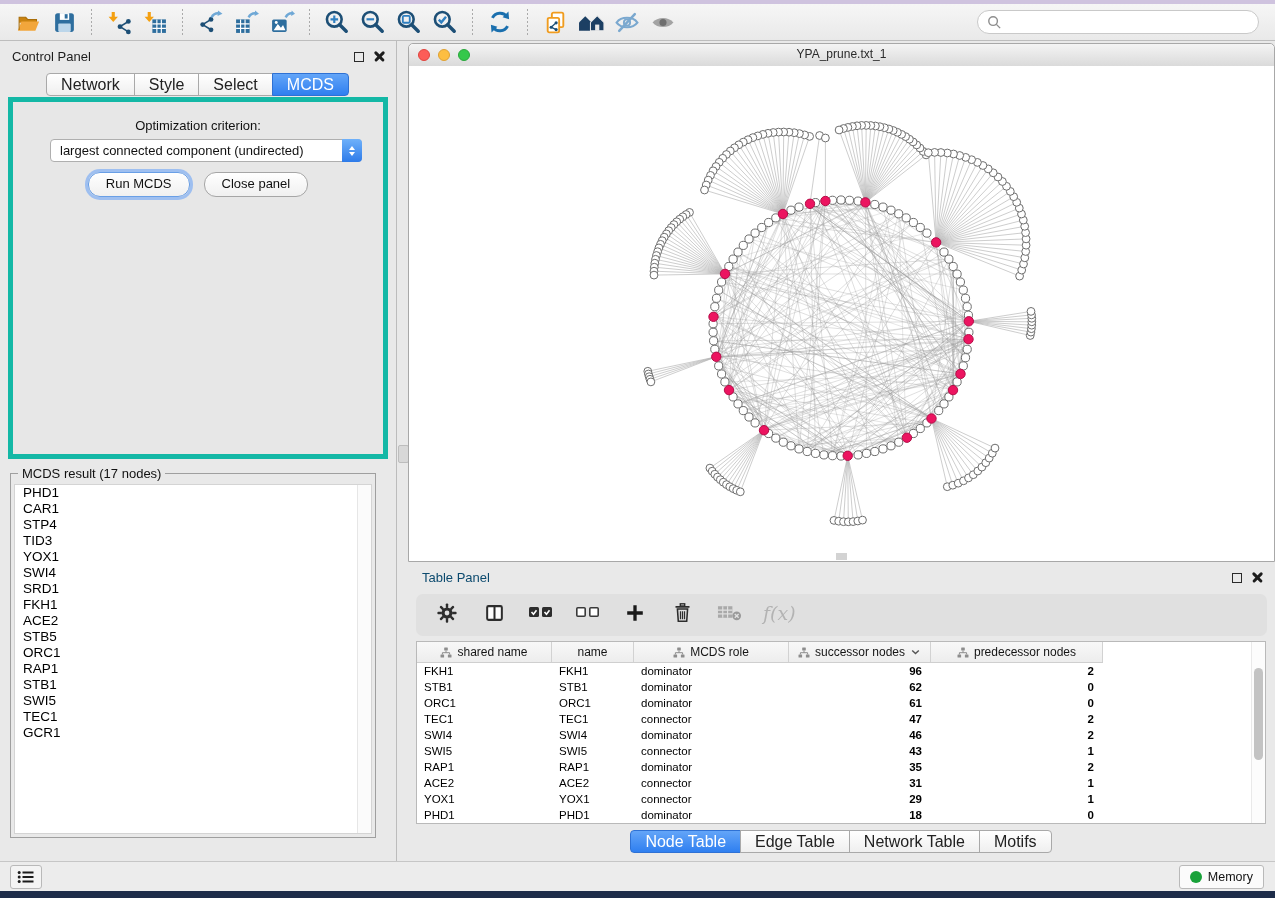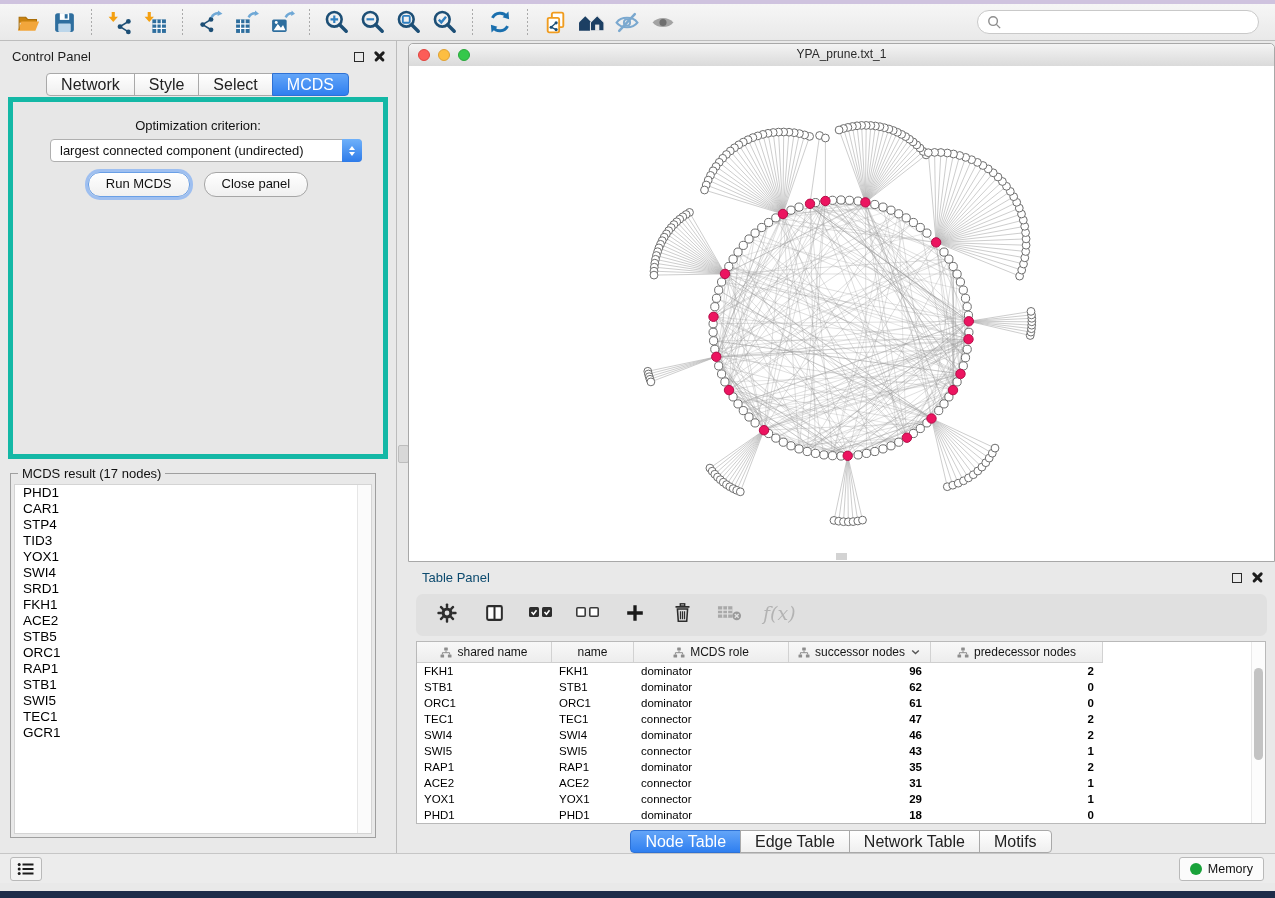--- a/index.html
+++ b/index.html
@@ -101,21 +101,21 @@
   .tr{display:flex;height:16px;font-size:11.5px;color:#000;}
   .td{box-sizing:border-box;line-height:16px;overflow:hidden;white-space:nowrap;}
   .td.l{padding-left:7px;text-align:left;}
   .td.r{padding-right:9px;text-align:right;font-weight:bold;}
   .tscroll{position:absolute;right:0;top:0;bottom:0;width:13px;background:#fcfcfc;border-left:1px solid #e9e9e9;}
   .tthumb{position:absolute;left:2px;right:2px;top:26px;height:92px;background:#c3c3c3;border-radius:6px;}
 
   .tp-tabs{position:absolute;bottom:9px;left:0;right:0;display:flex;justify-content:center;}
 
   
-  .status-bar{position:absolute;left:0;right:0;bottom:8px;height:29px;background:#ececec;
+  .status-bar{position:absolute;left:0;right:0;bottom:0;height:29px;background:#ececec;
               border-top:1px solid #c6c6c6;}
   .sb-left-btn{position:absolute;left:10px;top:3px;width:30px;height:22px;background:#f4f4f4;
                border:1px solid #b9b9b9;border-radius:3px;display:flex;align-items:center;justify-content:center;}
   .memory-btn{position:absolute;right:11px;top:3px;height:22px;background:#fbfbfb;border:1px solid #b9b9b9;
               border-radius:3px;display:flex;align-items:center;gap:6px;padding:0 10px;font-size:12.5px;color:#111;}
   .mem-dot{width:12px;height:12px;border-radius:50%;background:#19a23a;}
 </style>
 </head>
 <body>
 

